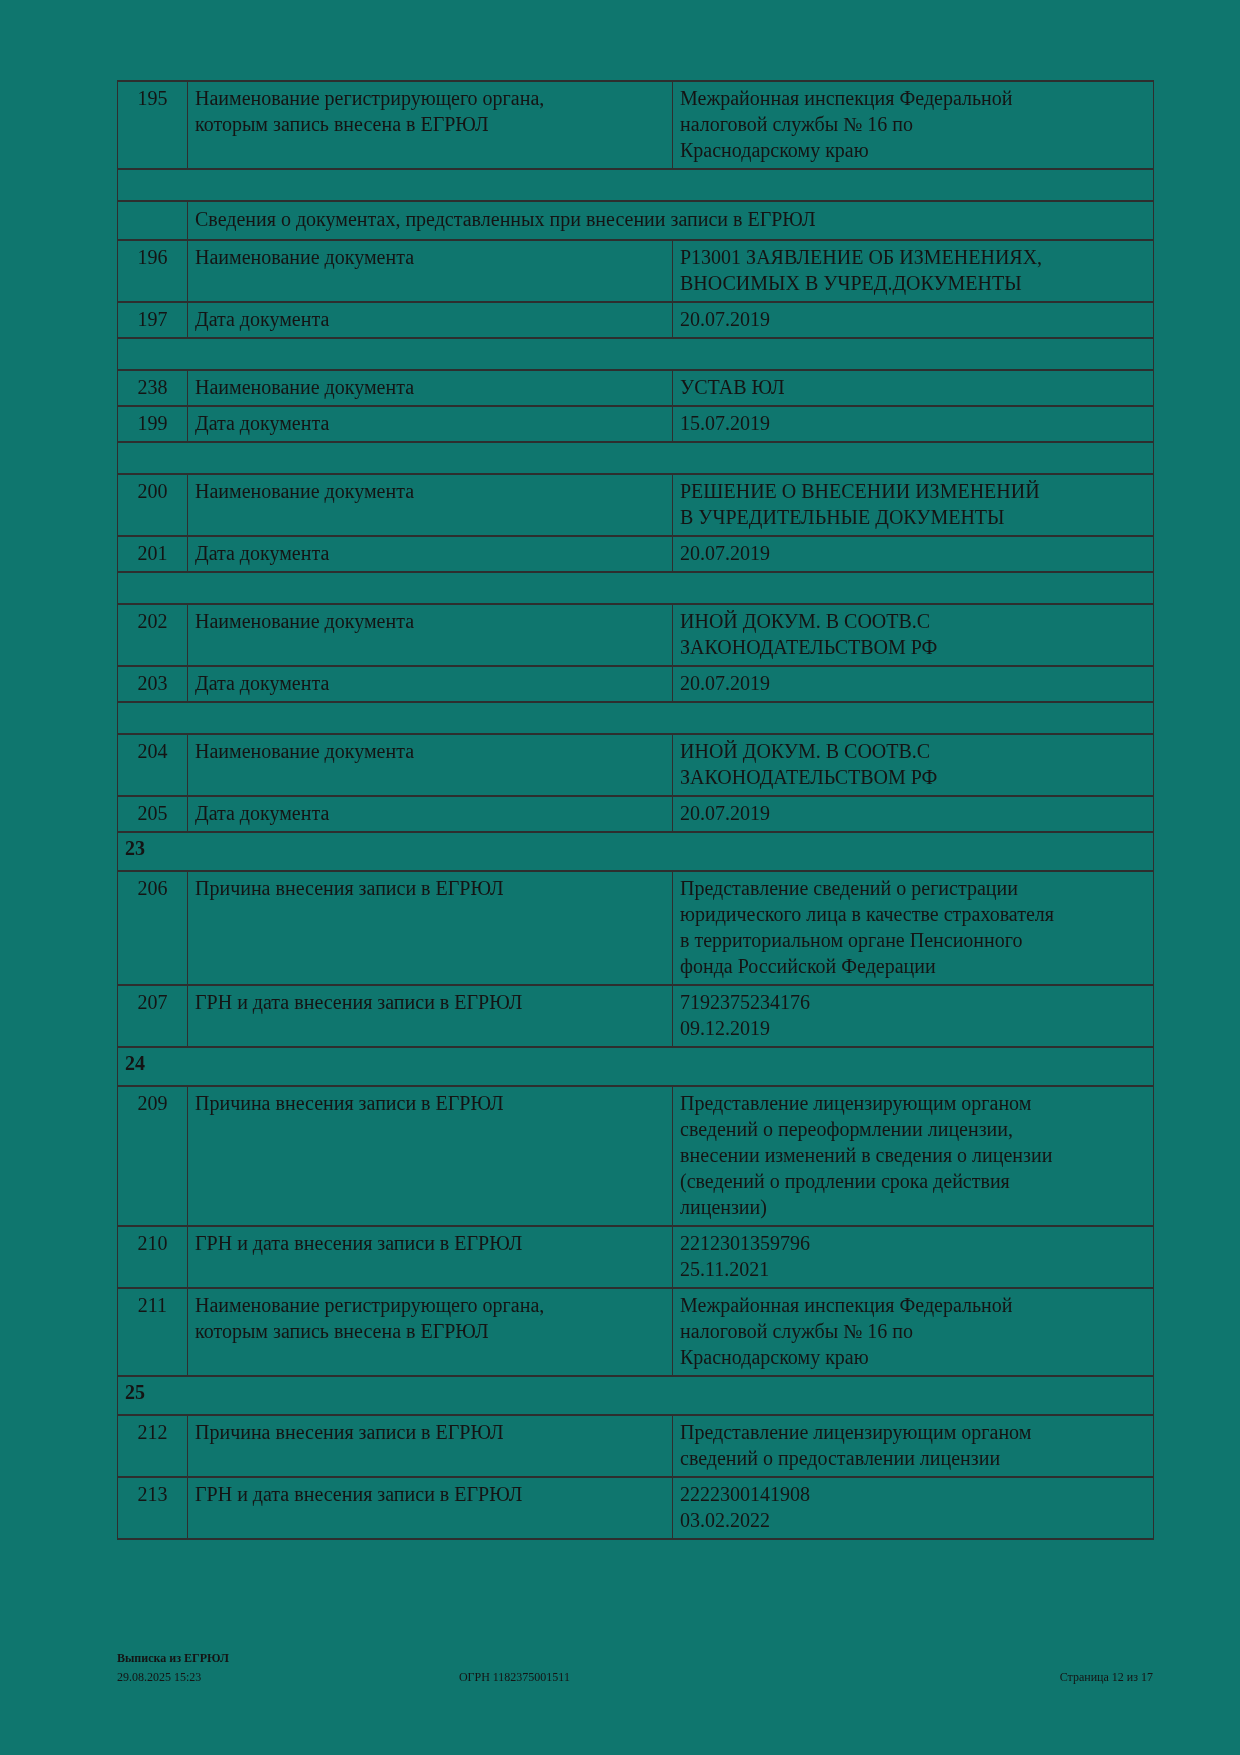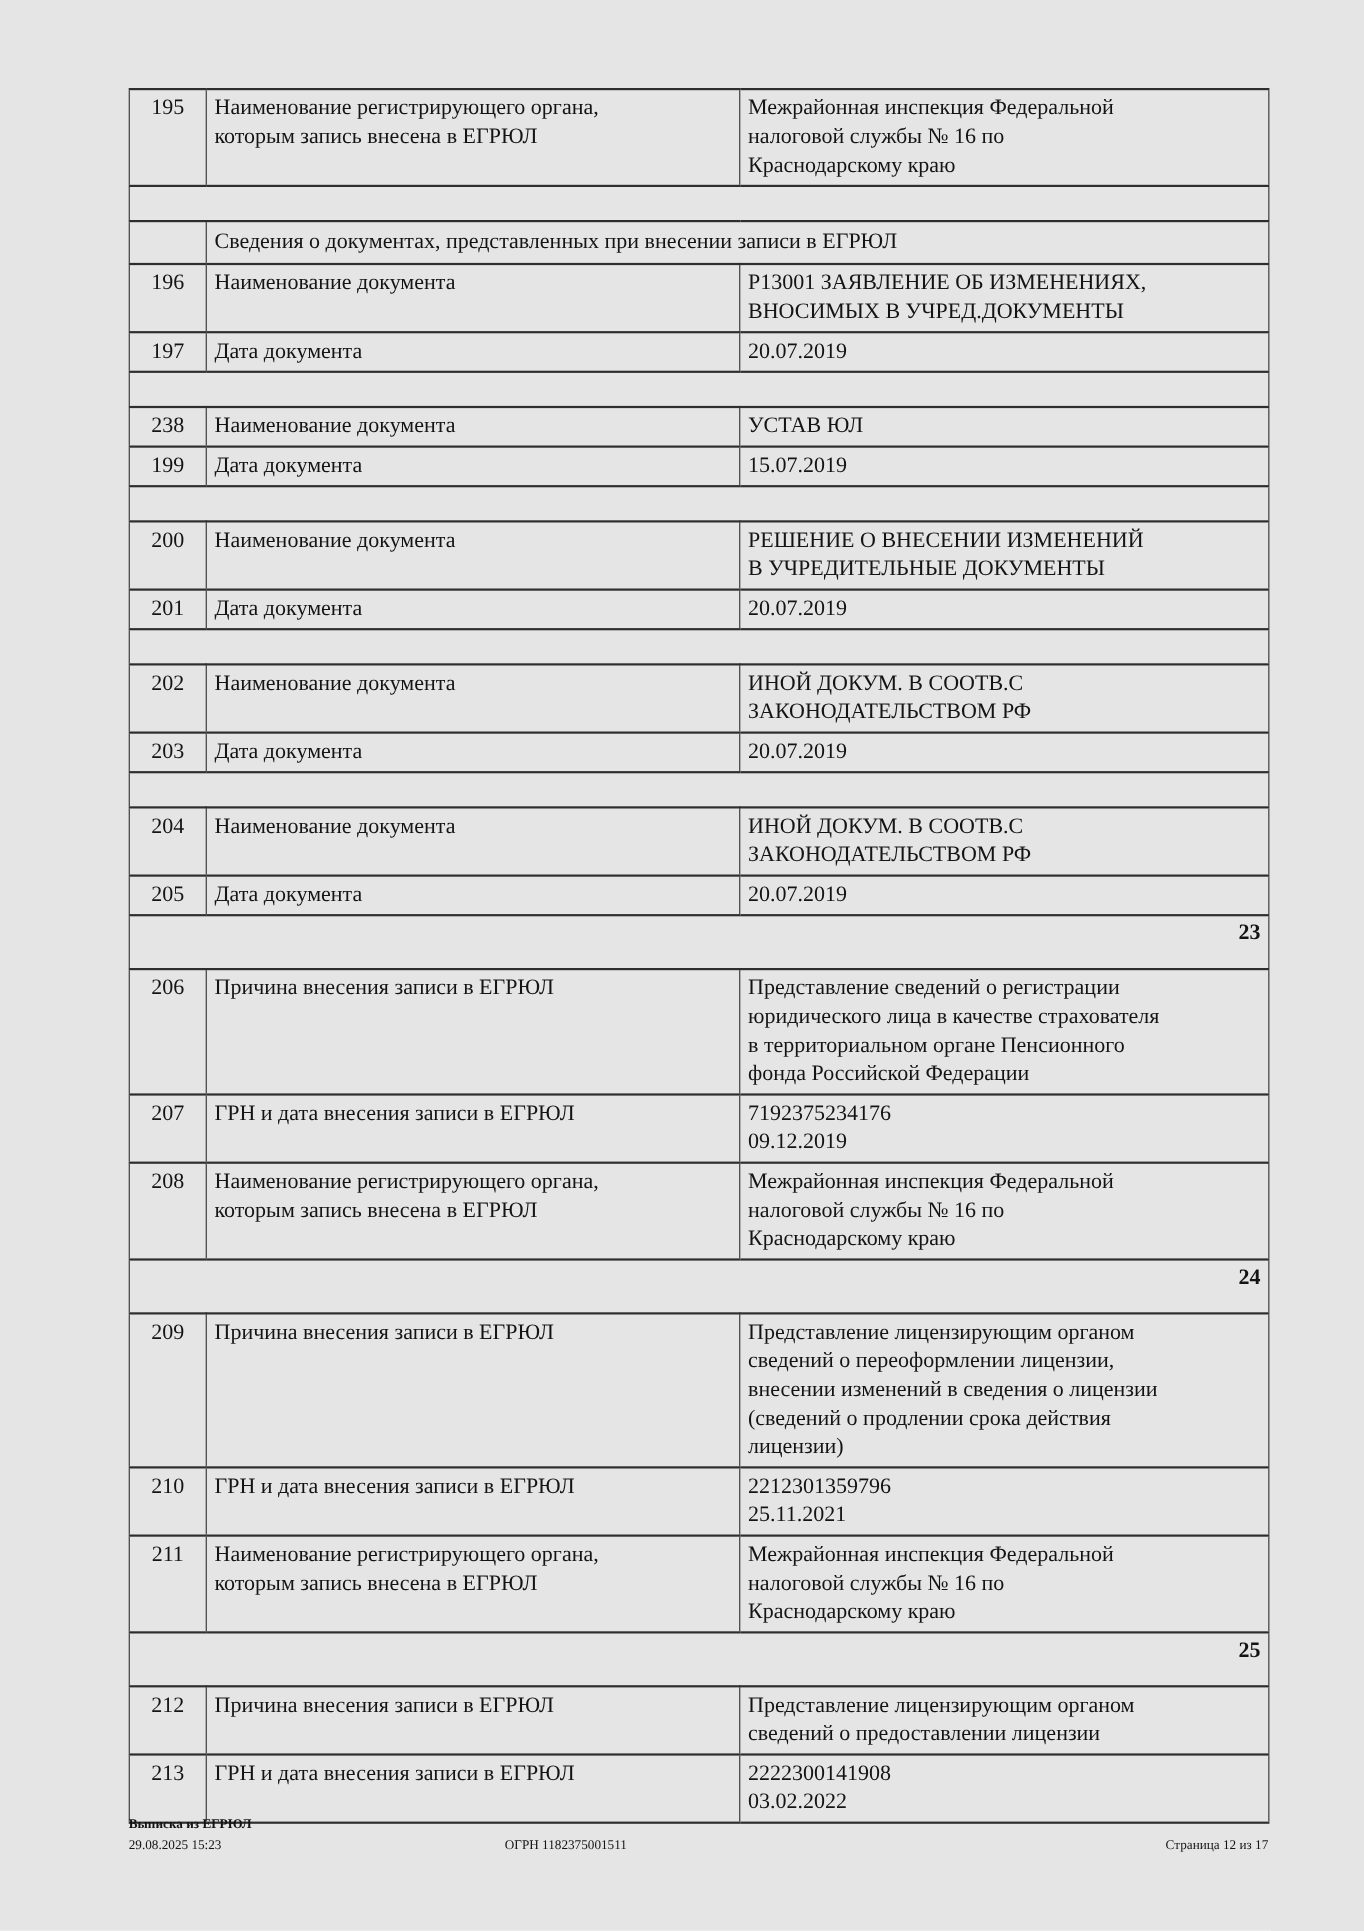--- a/index.html
+++ b/index.html
@@ -2,40 +2,40 @@
 <html><head>
 <meta charset="utf-8">
 <style>
   html,body { margin:0; padding:0; }
   body {
     width:1240px; height:1755px;
     background:#ffffff;
     font-family:"Liberation Serif", serif;
     color:#141414;
   }
-  .page { position:relative; width:1240px; height:1755px; overflow:hidden; background:#e5e5e5; }
+  .page { position:relative; width:1240px; height:1755px; overflow:hidden; background:#0f766e; }
 
   table.egrul {
     position:absolute; left:117px; top:80px; width:1036px;
     border-collapse:collapse; table-layout:fixed;
   }
   table.egrul td {
     border-top:2px solid #2e2e2e;
     border-bottom:2px solid #2e2e2e;
     border-left:1.5px solid #2e2e2e;
     border-right:1.5px solid #2e2e2e;
     vertical-align:top;
     font-size:20px; line-height:26px;
     padding:3px 7px 5px 7px;
     white-space:pre-line;
     overflow:hidden;
   }
   td.c-num { text-align:center; padding-left:2px; padding-right:2px; }
   tr.spacer td { height:30px; padding:0; }
-  tr.section td { text-align:right; font-weight:bold; height:30px; padding-top:2px; padding-bottom:15px; }
+  tr.section td { text-align:left; font-weight:bold; height:30px; padding-top:2px; padding-bottom:5px; }
   tr.group td { height:30px; padding-top:4px; padding-bottom:3px; }
 
   .footer {
     position:absolute; left:117px; top:1649px; width:1036px;
     display:flex; align-items:flex-end;
     font-size:12px; line-height:19px;
   }
   .f-left  { width:33%; text-align:left; }
   .f-center{ width:34%; }
   .f-right { width:33%; text-align:right; }
@@ -143,28 +143,20 @@
         <td>Представление сведений о регистрации
 юридического лица в качестве страхователя
 в территориальном органе Пенсионного
 фонда Российской Федерации</td>
       </tr>
       <tr>
         <td class="c-num">207</td>
         <td>ГРН и дата внесения записи в ЕГРЮЛ</td>
         <td>7192375234176
 09.12.2019</td>
-      </tr>
-      <tr>
-        <td class="c-num">208</td>
-        <td>Наименование регистрирующего органа,
-которым запись внесена в ЕГРЮЛ</td>
-        <td>Межрайонная инспекция Федеральной
-налоговой службы № 16 по
-Краснодарскому краю</td>
       </tr>
       <tr class="section">
         <td colspan="3">24</td>
       </tr>
       <tr>
         <td class="c-num">209</td>
         <td>Причина внесения записи в ЕГРЮЛ</td>
         <td>Представление лицензирующим органом
 сведений о переоформлении лицензии,
 внесении изменений в сведения о лицензии

